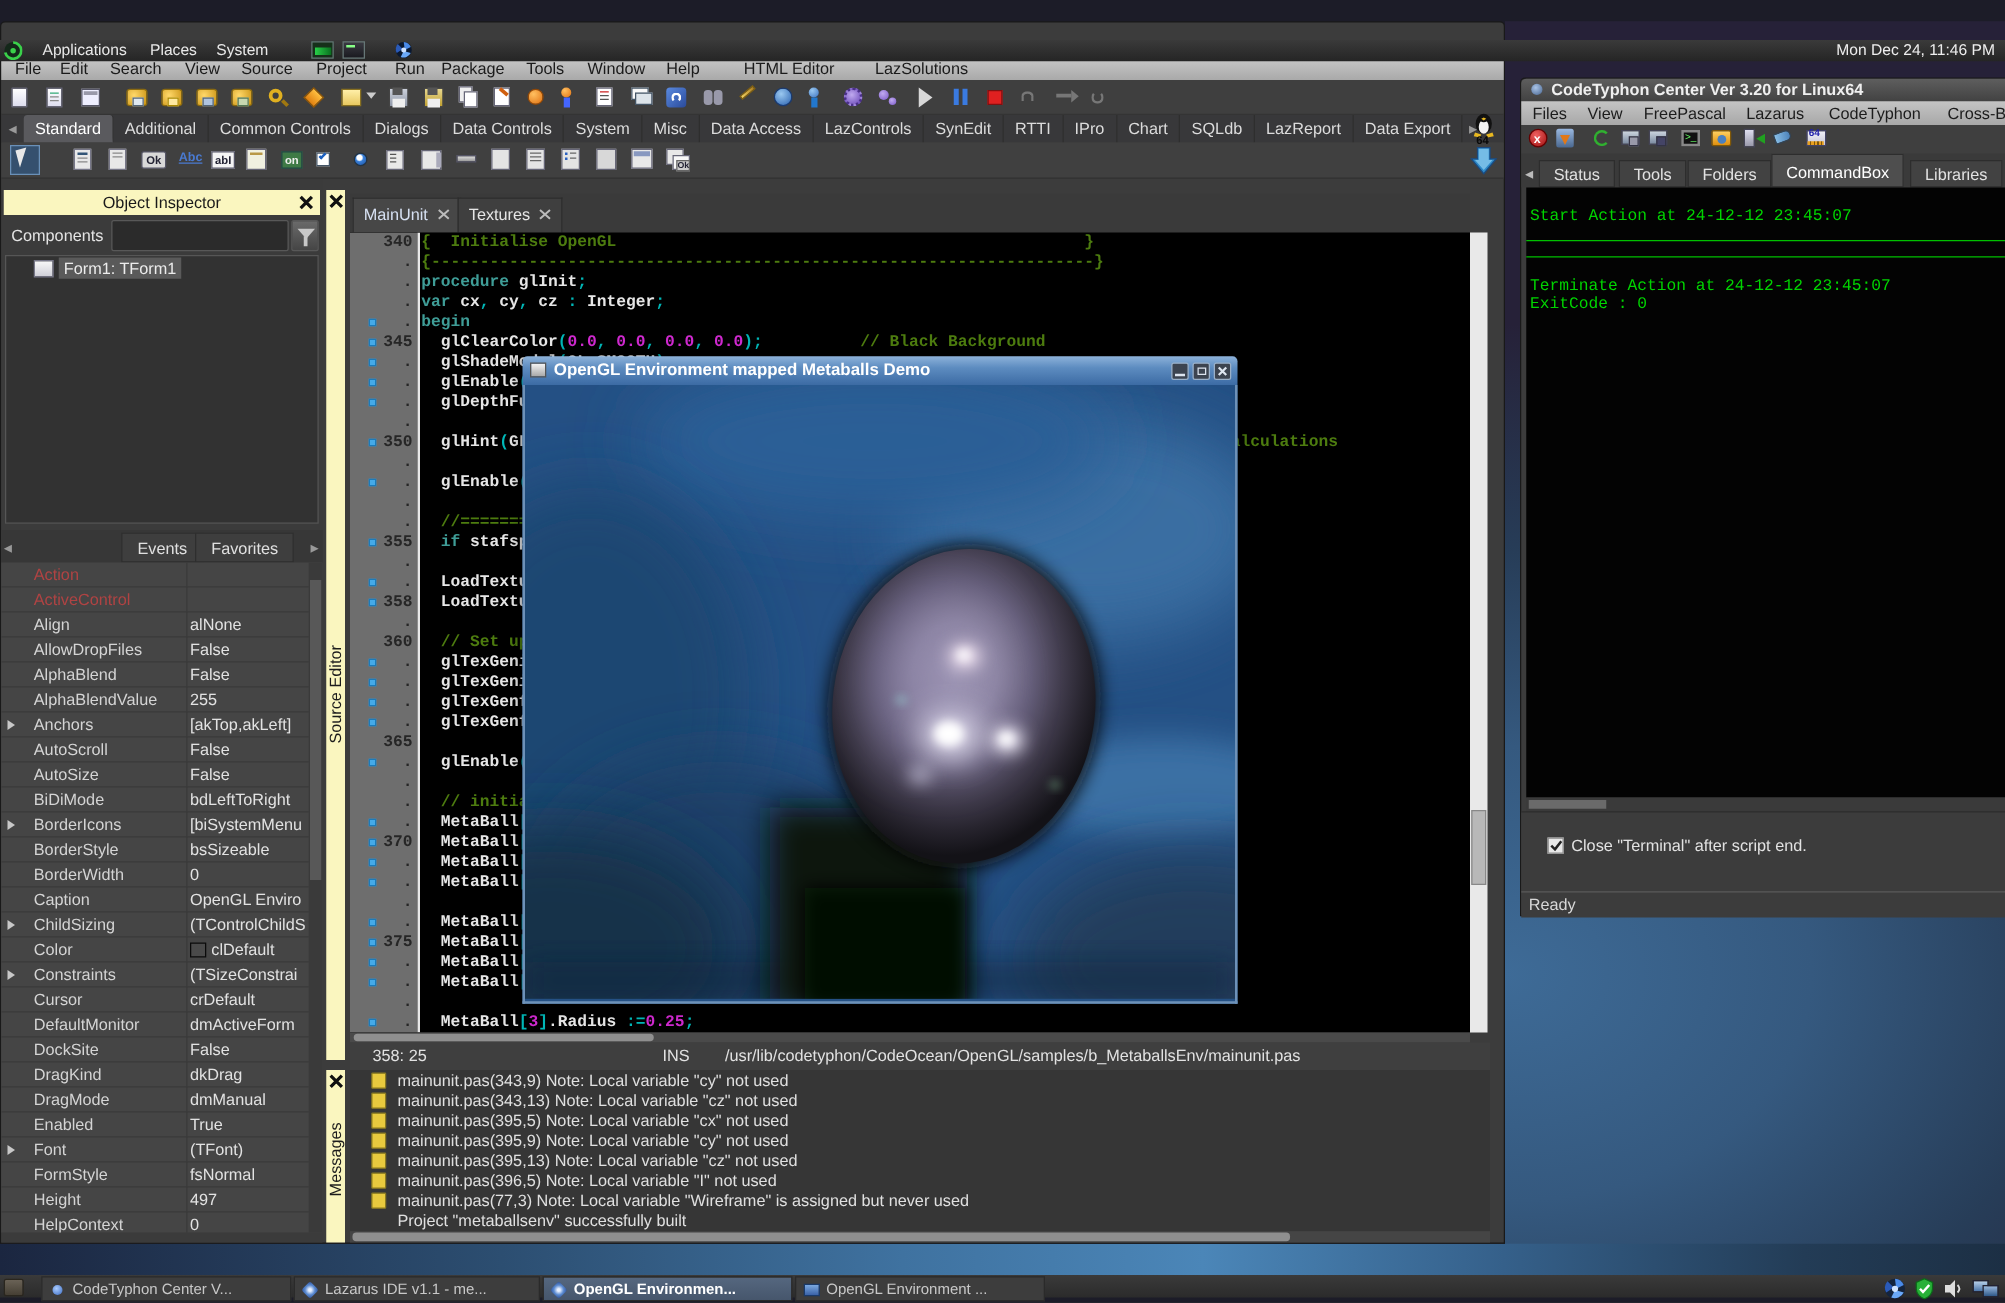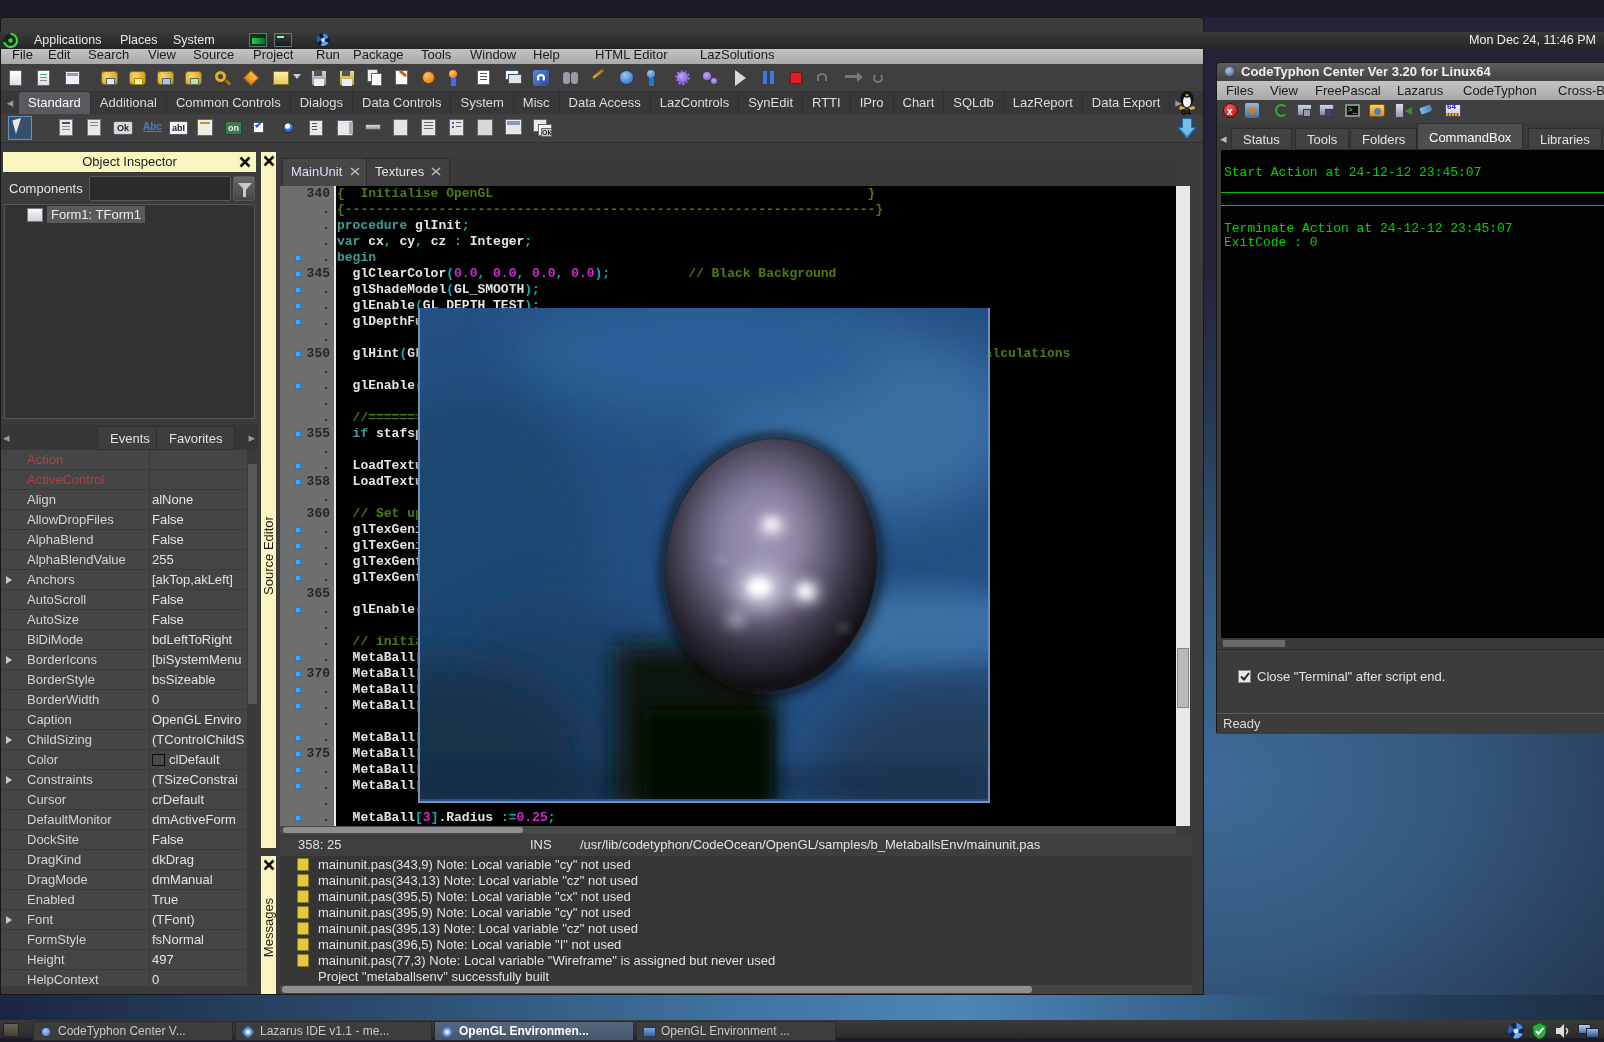--- a/index.html
+++ b/index.html
@@ -550,20 +550,33 @@
       <span class="mico" style="top:82px;"></span>
       <div class="mrow" style="top:81px;">mainunit.pas(396,5) Note: Local variable "I" not used</div>
       <span class="mico" style="top:98px;"></span>
       <div class="mrow" style="top:97px;">mainunit.pas(77,3) Note: Local variable "Wireframe" is assigned but never used</div>
       <div class="mrow" style="top:113px;">Project "metaballsenv" successfully built</div>
     </div>
   <div class="abs" id="msghsb">
       <div class="th"></div>
     </div>
   <div class="abs" id="ogl">
+    <div id="ogltitle">
+      <span style="position:absolute;left:6px;top:5px;width:13px;height:12px;background:linear-gradient(#f4f4f4,#a8a8a8);border:1px solid #555;"></span>
+      <span style="position:absolute;left:25px;top:3px;">OpenGL Environment mapped Metaballs Demo</span>
+      <span class="oglbtn" style="left:519px;">
+          <span style="position:absolute;left:2px;top:8px;width:8px;height:2px;background:#dce4ee;"></span>
+        </span>
+      <span class="oglbtn" style="left:536px;">
+          <span style="position:absolute;left:3px;top:3px;width:7px;height:6px;border:1.5px solid #dce4ee;"></span>
+        </span>
+      <span class="oglbtn" style="left:553px;"><svg width="12" height="12" viewBox="0 0 12 12">
+            <path d="M3 3 L9 9 M9 3 L3 9" stroke="#dce4ee" stroke-width="1.8"></path>
+          </svg></span>
+    </div>
     <div id="oglbody"><svg width="568" height="491" viewBox="0 0 568 491">
 <defs>
   <filter id="b26" x="-60%" y="-60%" width="220%" height="220%">
               <feGaussianBlur stdDeviation="26"></feGaussianBlur>
             </filter>
   <filter id="b12" x="-60%" y="-60%" width="220%" height="220%">
               <feGaussianBlur stdDeviation="12"></feGaussianBlur>
             </filter>
   <filter id="b7" x="-80%" y="-80%" width="260%" height="260%">
               <feGaussianBlur stdDeviation="7"></feGaussianBlur>

